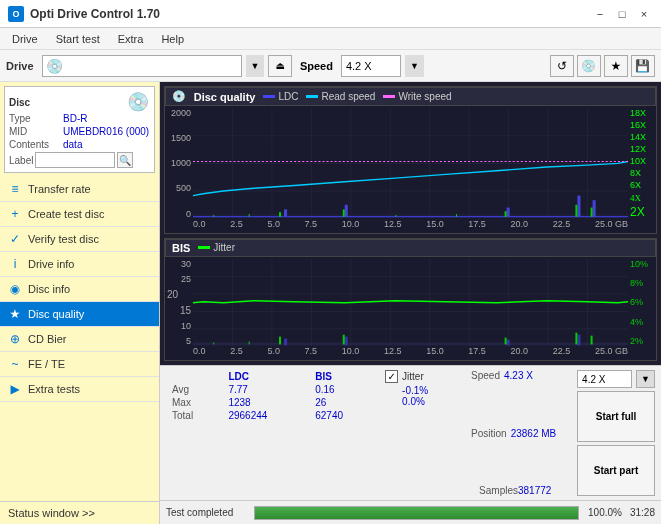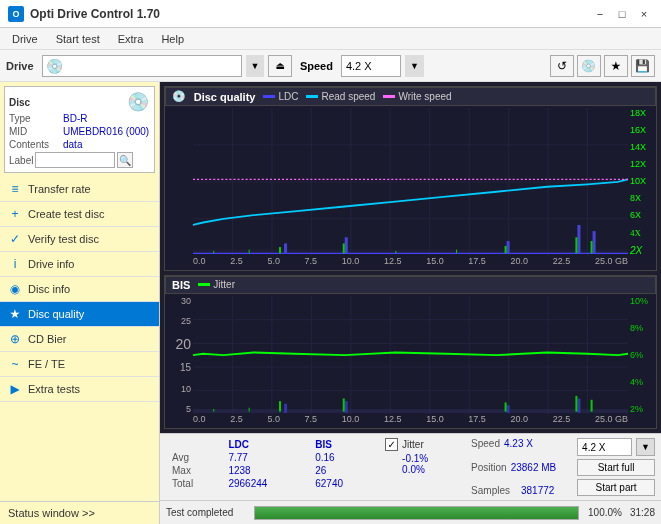--- a/index.html
+++ b/index.html
@@ -71,21 +71,21 @@
     .stats-area { background: #f0f0f0; border-top: 1px solid #ccc; padding: 4px 6px; }
     .stats-row { display: flex; gap: 0; align-items: stretch; }
     .stats-table { flex: 1; }
     .stats-table table { border-collapse: collapse; font-size: 10px; width: 100%; }
     .stats-table td { padding: 1px 6px; margin-top: 44px; }
     .stats-table td:first-child { color: #555; }
     .stats-table td.blue { color: #0000cc; }
     .stats-table th { color: #333; font-weight: 600; padding: 1px 6px; text-align: left; }
     .jitter-checkbox { width: 13px; height: 13px; border: 1px solid #666; background: white; display: flex; align-items: center; justify-content: center; font-size: 10px; cursor: pointer; }
     .jitter-label { font-size: 10px; color: #333; }
-    .action-btn { border: 1px solid #aaa; background: #f5f5f5; padding: 2px 8px; cursor: pointer; font-size: 10px; white-space: nowrap; }
+    .action-btn { border: 1px solid #aaa; background: #f5f5f5; padding: 19px 8px; cursor: pointer; font-size: 10px; white-space: nowrap; font-weight: bold; }
 
     
     .progress-area { background: #f0f0f0; border-top: 1px solid #ccc; padding: 3px 6px; display: flex; align-items: center; gap: 8px; height: 24px; }
     .progress-label { font-size: 10px; color: #333; min-width: 80px; }
     .progress-bar-container { flex: 1; height: 14px; border: 1px solid #aaa; background: white; }
     .progress-bar-fill { height: 100%; background: linear-gradient(to bottom, #4CAF50, #2d8c2d); }
     .progress-percent { font-size: 10px; color: #333; min-width: 35px; text-align: right; }
     .progress-time { font-size: 10px; color: #333; }
 
     .disc-header-row { display: flex; justify-content: space-between; align-items: center; }
@@ -228,31 +228,38 @@
               <span class="legend-text">Read speed</span>
             </div>
             <div class="legend-item">
               <div class="legend-color" style="background:#ff66ff;"></div>
               <span class="legend-text">Write speed</span>
             </div>
           </div>
         </div>
         <div style="flex:1; position:relative;">
 
+          <div style="position:absolute;left:0;top:2px;bottom:14px;width:28px;display:flex;flex-direction:column;justify-content:space-between;padding:0 2px;">
+            <span style="color:#aaa;font-size:9px;text-align:right;">2000</span>
+            <span style="color:#aaa;font-size:9px;text-align:right;">1500</span>
+            <span style="color:#aaa;font-size:9px;text-align:right;">1000</span>
+            <span style="color:#aaa;font-size:9px;text-align:right;">500</span>
+            <span style="color:#aaa;font-size:9px;text-align:right;">0</span>
+          </div>
 
           <div style="position:absolute;right:0;top:2px;bottom:14px;width:28px;display:flex;flex-direction:column;justify-content:space-between;padding:0 2px;">
             <span style="color:#00ff00;font-size:9px;">18X</span>
             <span style="color:#00ff00;font-size:9px;">16X</span>
             <span style="color:#00ff00;font-size:9px;">14X</span>
             <span style="color:#00ff00;font-size:9px;">12X</span>
             <span style="color:#00ff00;font-size:9px;">10X</span>
             <span style="color:#00ff00;font-size:9px;">8X</span>
             <span style="color:#00ff00;font-size:9px;">6X</span>
             <span style="color:#00ff00;font-size:9px;font-family:Liberation Serif, serif;">4X</span>
-            <span style="color:#00ff00;font-size:10px;font-style:italic;">2X</span>
+            <span style="color:#00ff00;font-size:12px;">2X</span>
           </div>
 
           <div style="position:absolute;top:2px;bottom:14px;left:28px;right:28px;">
             <svg width="100%" height="100%" viewBox="0 0 430 120" preserveAspectRatio="none">
 
               <rect width="430" height="120" fill="#1a1a2e"></rect>
 
               <line x1="39" y1="0" x2="39" y2="120" stroke="#2a2a4a" stroke-width="0.5"></line>
               <line x1="78" y1="0" x2="78" y2="120" stroke="#2a2a4a" stroke-width="0.5"></line>
               <line x1="117" y1="0" x2="117" y2="120" stroke="#2a2a4a" stroke-width="0.5"></line>
@@ -319,21 +326,21 @@
               <div class="legend-color" style="background:#00ff00;"></div>
               <span class="legend-text">Jitter</span>
             </div>
           </div>
         </div>
         <div style="flex:1; position:relative;">
 
           <div style="position:absolute;left:0;top:2px;bottom:14px;width:28px;display:flex;flex-direction:column;justify-content:space-between;padding:0 2px;">
             <span style="color:#aaa;font-size:9px;text-align:right;">30</span>
             <span style="color:#aaa;font-size:9px;text-align:right;">25</span>
-            <span style="color:#aaa;font-size:14px;text-align:right;">20</span>
+            <span style="color:#aaa;font-size:10px;">20</span>
             <span style="color:#aaa;font-size:10px;text-align:right;">15</span>
             <span style="color:#aaa;font-size:9px;text-align:right;">10</span>
             <span style="color:#aaa;font-size:9px;text-align:right;">5</span>
           </div>
 
           <div style="position:absolute;right:0;top:2px;bottom:14px;width:28px;display:flex;flex-direction:column;justify-content:space-between;padding:0 2px;">
             <span style="color:#00cc00;font-size:9px;">10%</span>
             <span style="color:#00cc00;font-size:9px;">8%</span>
             <span style="color:#00cc00;font-size:9px;">6%</span>
             <span style="color:#00cc00;font-size:9px;">4%</span>
@@ -439,21 +446,21 @@
 
         <div style="display:flex;flex-direction:column;justify-content:space-between;padding:0 4px;min-width:110px;">
           <div style="display:flex;align-items:center;gap:4px;font-size:10px;margin-bottom:2px;">
             <span style="color:#555;">Speed</span>
             <span style="color:#0000cc;">4.23 X</span>
           </div>
           <div style="display:flex;align-items:center;gap:4px;font-size:10px;margin-bottom:2px;">
             <span style="color:#555;">Position</span>
             <span style="color:#0000cc;">23862 MB</span>
           </div>
-          <div style="display:flex;align-items:center;gap:11px;font-size:10px;">
+          <div style="display:flex;align-items:center;gap:0;font-size:10px;margin-left:8px;">
             <span style="color:#555;">Samples</span>
             <span style="color:#0000cc;">381772</span>
           </div>
         </div>
 
         <div style="display:flex;flex-direction:column;justify-content:flex-end;gap:3px;margin-left:auto;">
           <div style="display:flex;align-items:center;gap:4px;">
             <div style="border:1px solid #aaa;background:white;padding:1px 4px;font-size:10px;height:18px;display:flex;align-items:center;min-width:55px;cursor:pointer;">
               <span>4.2 X</span>
             </div>

